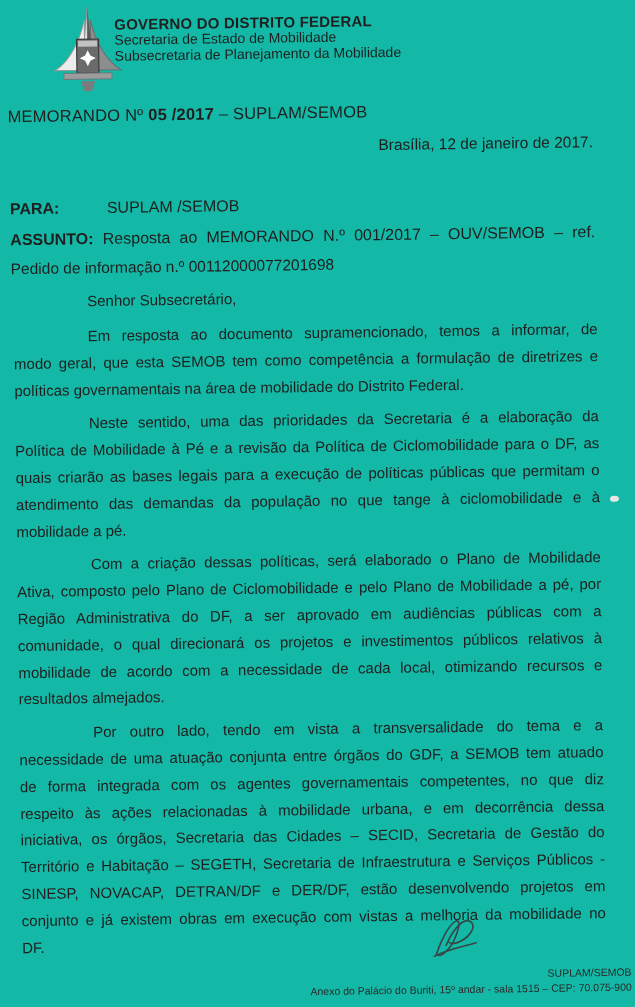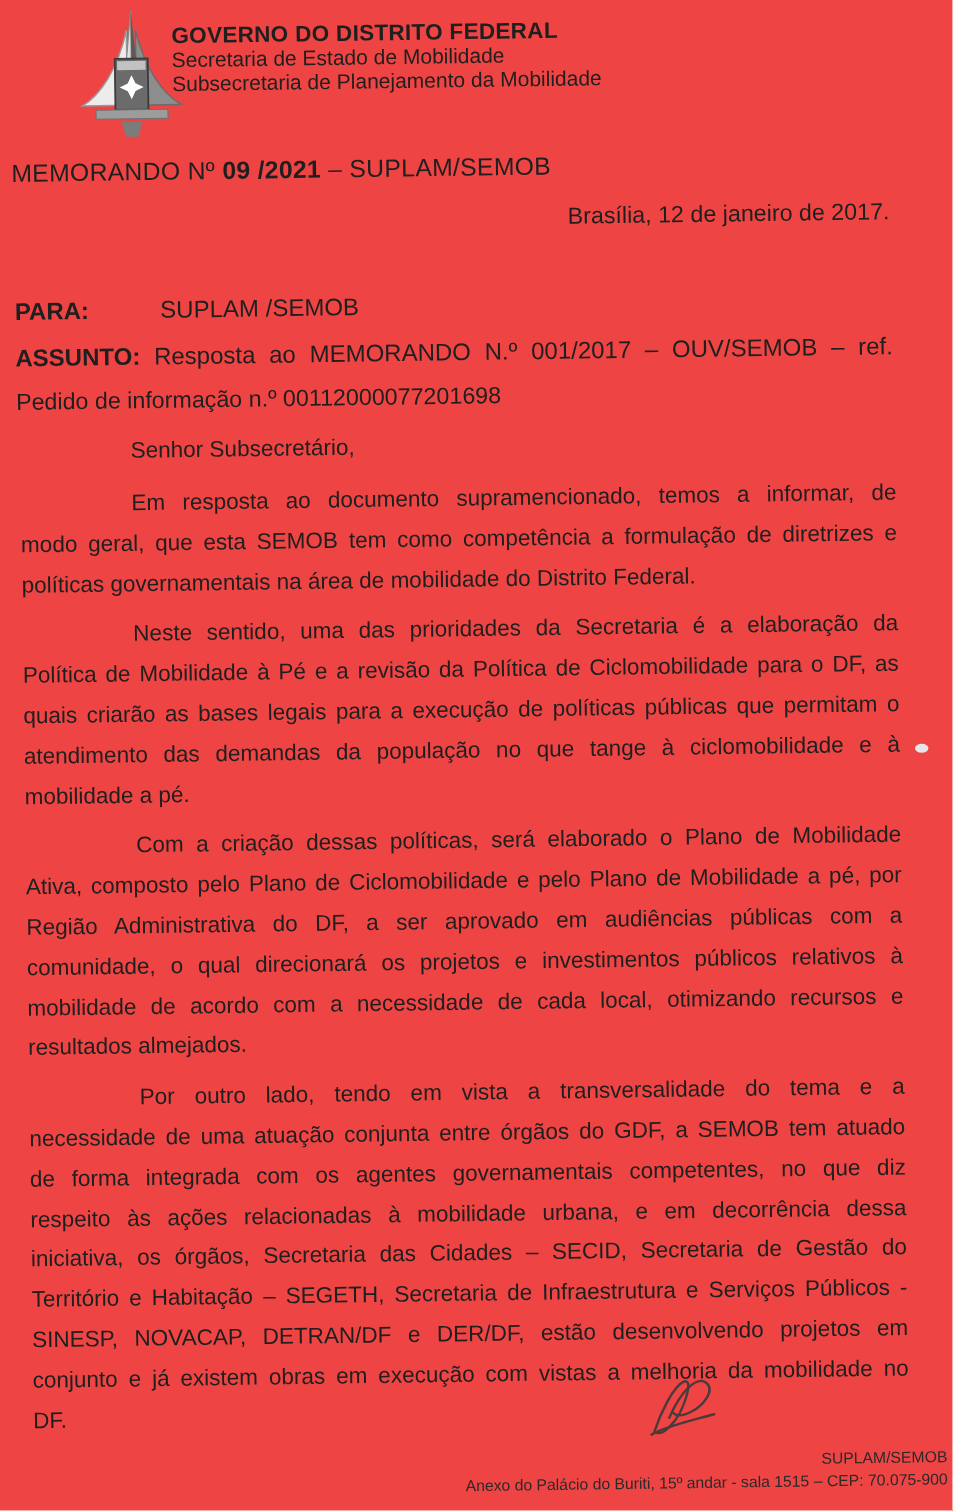--- a/index.html
+++ b/index.html
@@ -1,20 +1,20 @@
 <!DOCTYPE html>
 <html><head>
 <meta charset="utf-8">
 <style>
   html,body { margin:0; padding:0; background:#ffffff; }
   .page {
     position: relative;
     width: 635px;
     height: 1007px;
-    background: #ef4444;
+    background: #14b8a6;
     overflow: hidden;
     font-family: "Liberation Sans", "DejaVu Sans", sans-serif;
     color: #1f1f1f;
   }
   .tilt {
     position: absolute;
     inset: 0;
     transform: rotate(-0.8deg);
     transform-origin: 50% 50%;
   }
@@ -75,21 +75,21 @@
         <rect x="13" y="67" width="48" height="6" fill="#9c9c9c" stroke="#707070" stroke-width="0.8"></rect>
         <path d="M30 75 L44 75 L41 85 L33 85 Z" fill="#7c7c7c"></path>
       </svg>
       <div class="orgblock">
         <div class="org1">GOVERNO DO DISTRITO FEDERAL</div>
         <div class="org2">Secretaria de Estado de Mobilidade</div>
         <div class="org3">Subsecretaria de Planejamento da Mobilidade</div>
       </div>
     </div>
 
-    <div class="memo-title"><span>MEMORANDO Nº </span><b>09 /2021</b><span> – SUPLAM/SEMOB</span></div>
+    <div class="memo-title"><span>MEMORANDO Nº </span><b>05 /2017</b><span> – SUPLAM/SEMOB</span></div>
 
     <div class="date-line">Brasília, 12 de janeiro de 2017.</div>
 
     <div class="to-row">
       <span class="lbl">PARA:</span><span>SUPLAM /SEMOB</span>
     </div>
 
     <div class="subject-1">
       <b>ASSUNTO:</b>
       <span>Resposta ao MEMORANDO N.º 001/2017 – OUV/SEMOB – ref.</span>

